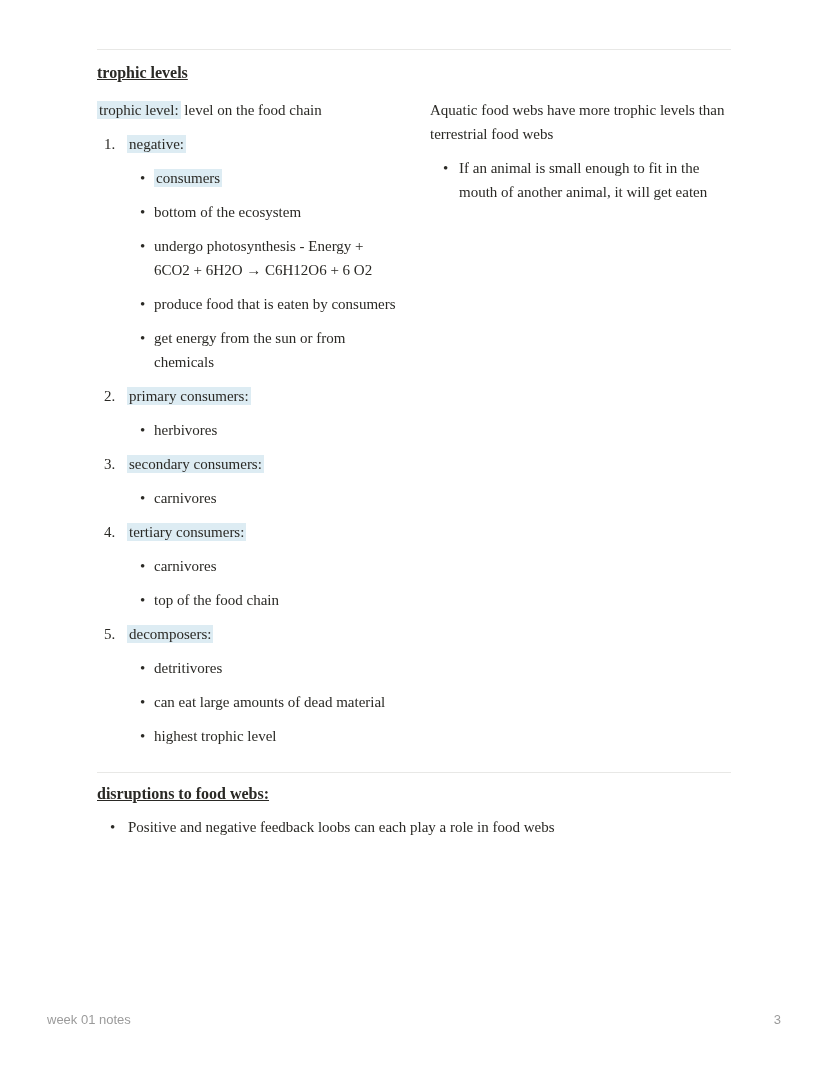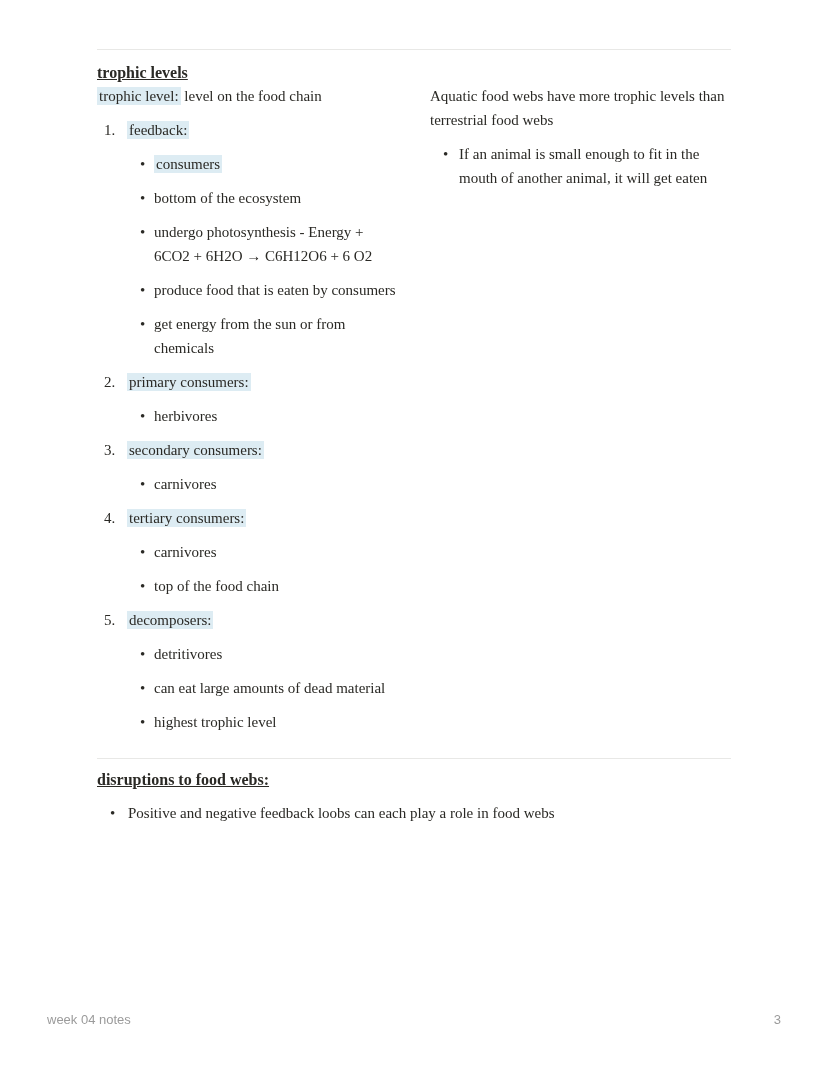--- a/index.html
+++ b/index.html
@@ -36,20 +36,21 @@
   }
   .heading {
     font-size: 16px;
     font-weight: bold;
     text-decoration: underline;
     line-height: 22px;
     margin: 12px 0 0 0;
   }
   .columns {
     display: flex;
+    margin-top: 14px;
   }
   .col-left  { width: 300px; flex: 0 0 300px; }
   .col-gap   { width: 33px;  flex: 0 0 33px; }
   .col-right { width: 301px; flex: 0 0 301px; }
   .line {
     line-height: 24px;
     margin: 0 0 10px 0;
   }
   .hl {
     background: var(--highlight);
@@ -117,21 +118,21 @@
   <h3 class="heading">trophic levels</h3>
 
   <div class="columns">
 
     <div class="col-left">
 
       <p class="line"><span class="hl">trophic level:</span><span> level on the food chain</span></p>
 
       <div class="num-row">
         <span class="num">1.</span>
-        <span class="bul-text"><span class="hl">feedback:</span></span>
+        <span class="bul-text"><span class="hl">negative:</span></span>
       </div>
       <div class="bul-row">
         <span class="marker">•</span>
         <span class="bul-text"><span class="hl">consumers</span></span>
       </div>
       <div class="bul-row">
         <span class="marker">•</span>
         <span class="bul-text">bottom of the ecosystem</span>
       </div>
       <div class="bul-row">
@@ -214,15 +215,15 @@
   <h3 class="heading heading-2">disruptions to food webs:</h3>
 
   <div class="bul-row full">
     <span class="marker">•</span>
     <span class="bul-text">Positive and negative feedback loobs can each play a role in food webs</span>
   </div>
 
 </div>
 
 <div class="page-footer">
-  <span>week 04 notes</span>
+  <span>week 01 notes</span>
   <span>3</span>
 </div>
 
 </body></html>

